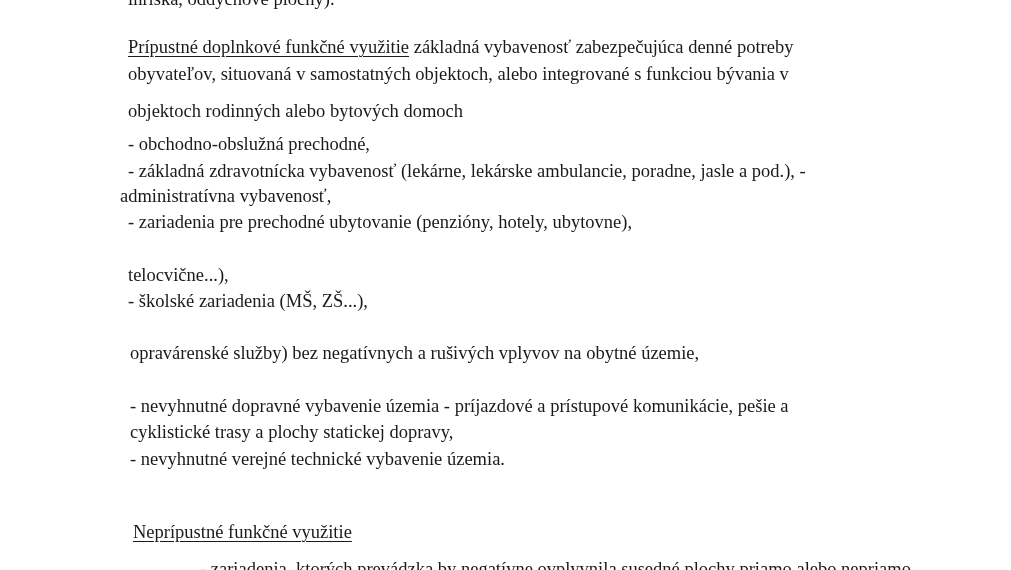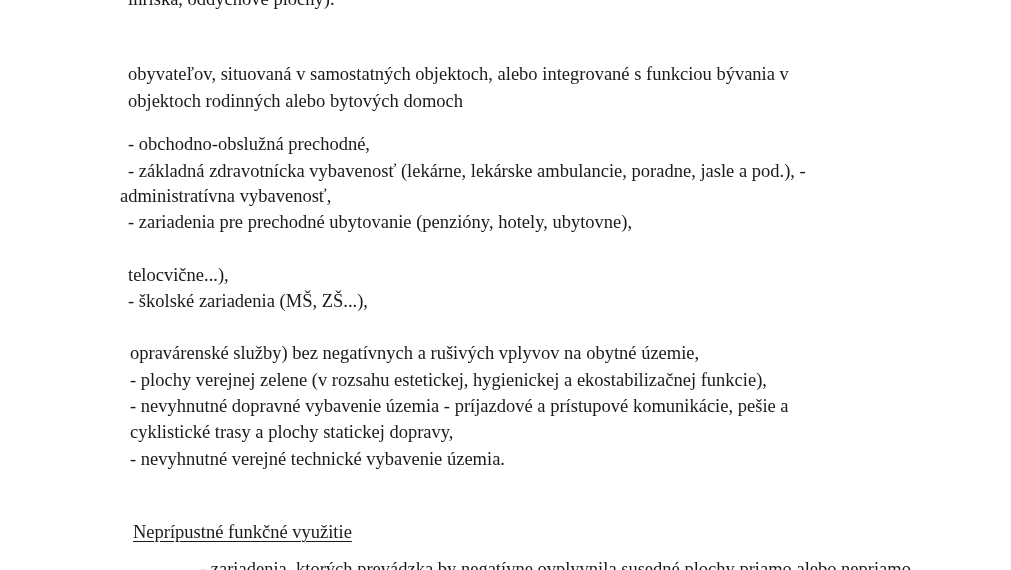--- a/index.html
+++ b/index.html
@@ -39,31 +39,33 @@
       top: -12px;
     }
   </style>
 </head>
 <body>
 
 <div class="page">
 
   <div class="line clip-top" style="left:128px;">ihriská, oddychové plochy).</div>
 
+  <div class="line" style="left:128px; top:36px;">
+    <span class="u">Prípustné doplnkové funkčné využitie</span><span> základná vybavenosť zabezpečujúca denné potreby</span>
+  </div>
   <div class="line" style="left:128px; top:63px;">obyvateľov, situovaná v samostatných objektoch, alebo integrované s funkciou bývania v</div>
-  <div class="line" style="left:128px; top:90px;">objektoch rodinných alebo bytových domoch</div>
+  <div class="line" style="left:128px; top:100px;">objektoch rodinných alebo bytových domoch</div>
 
   <div class="line" style="left:128px; top:133px;">- obchodno-obslužná prechodné,</div>
   <div class="line" style="left:128px; top:160px;">- základná zdravotnícka vybavenosť (lekárne, lekárske ambulancie, poradne, jasle a pod.), -</div>
   <div class="line" style="left:120px; top:185px;">administratívna vybavenosť,</div>
   <div class="line" style="left:128px; top:211px;">- zariadenia pre prechodné ubytovanie (penzióny, hotely, ubytovne),</div>
   <div class="line" style="left:128px; top:264px;">telocvične...),</div>
   <div class="line" style="left:128px; top:290px;">- školské zariadenia (MŠ, ZŠ...),</div>
   <div class="line" style="left:130px; top:342px;text-align:right;">opravárenské služby) bez negatívnych a rušivých vplyvov na obytné územie,</div>
-  <div class="line" style="left:130px; top:369px;">- plochy verejnej zelene (v rozsahu estetickej, hygienickej a ekostabilizačnej funkcie),</div>
   <div class="line" style="left:130px; top:395px;"> - nevyhnutné dopravné vybavenie územia - príjazdové a prístupové komunikácie, pešie a</div>
   <div class="line" style="left:130px; top:421px;">cyklistické trasy a plochy statickej dopravy,</div>
   <div class="line" style="left:130px; top:448px;"> - nevyhnutné verejné technické vybavenie územia.</div>
 
   <div class="line u" style="left:133px; top:521px;">Neprípustné funkčné využitie</div>
 
   <div class="line" style="left:200px; top:558px;">- zariadenia, ktorých prevádzka by negatívne ovplyvnila susedné plochy priamo alebo nepriamo</div>
 
 </div>
 

